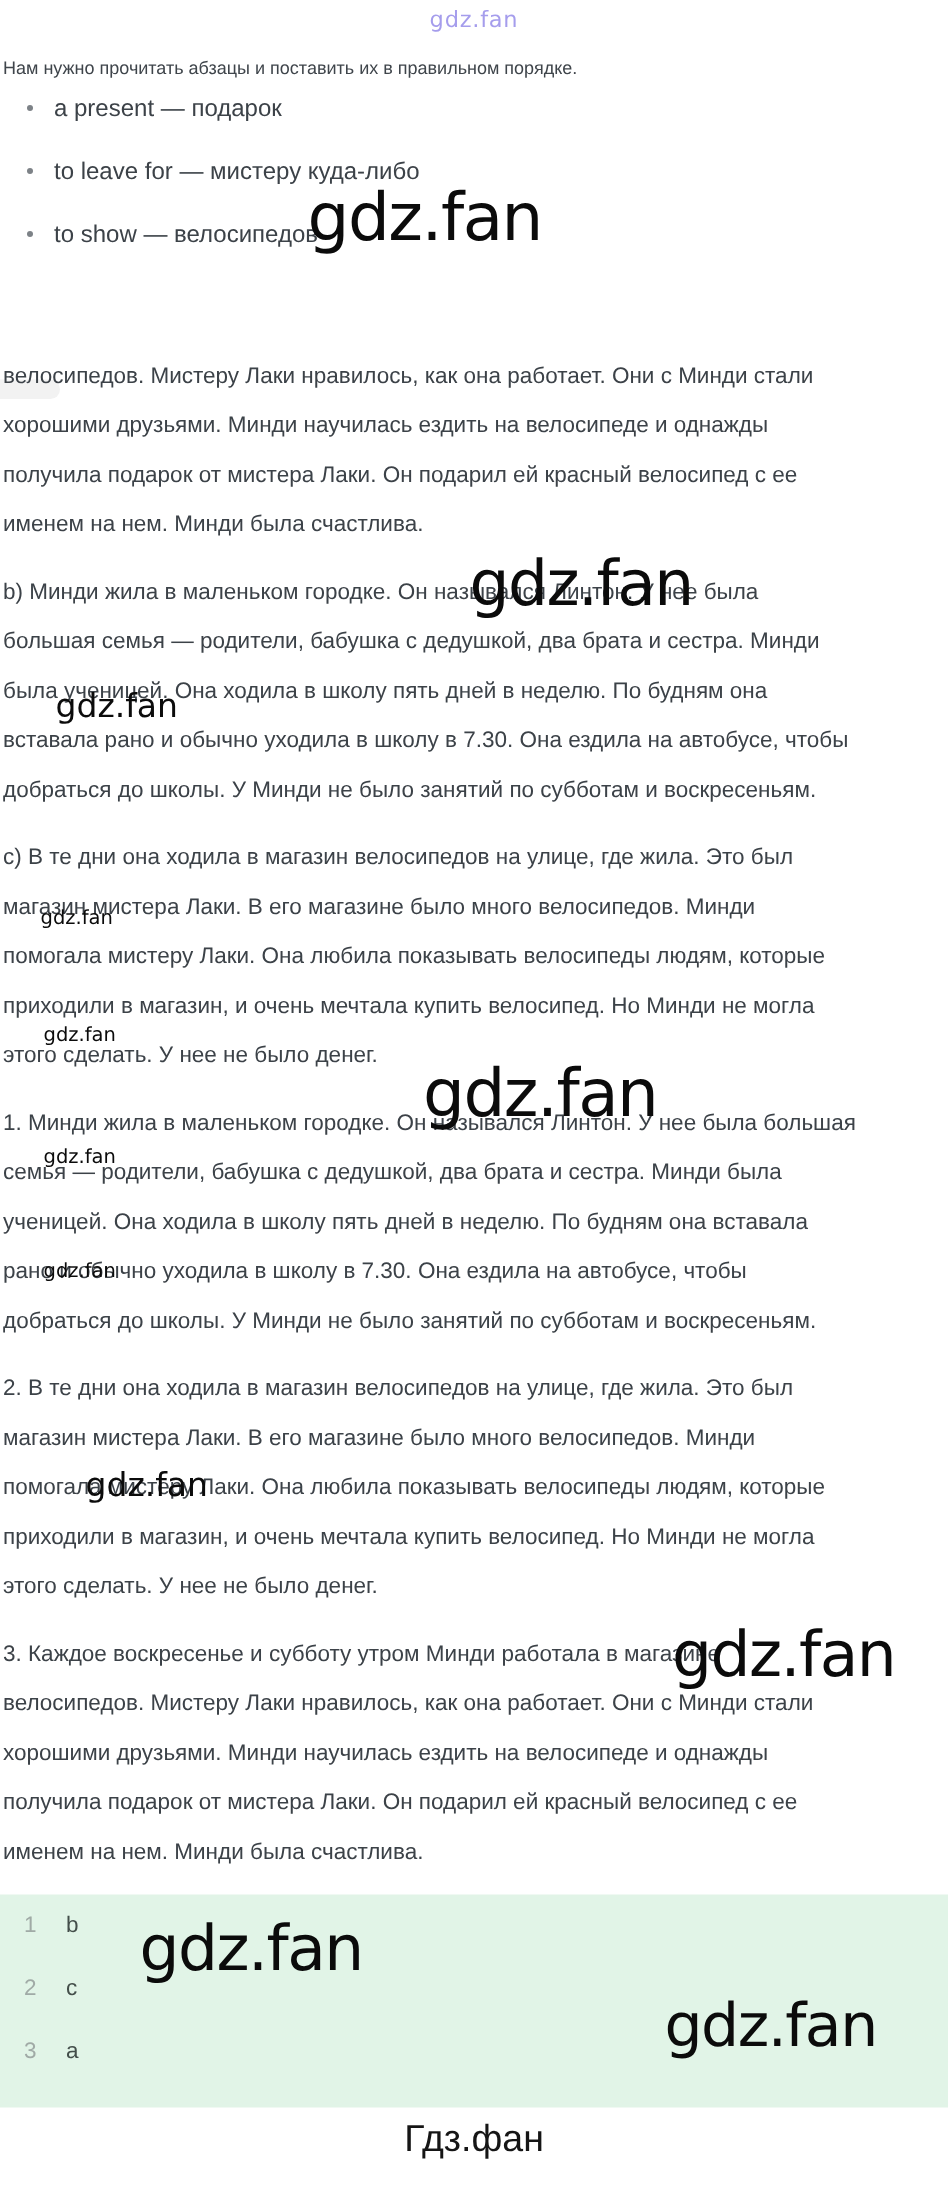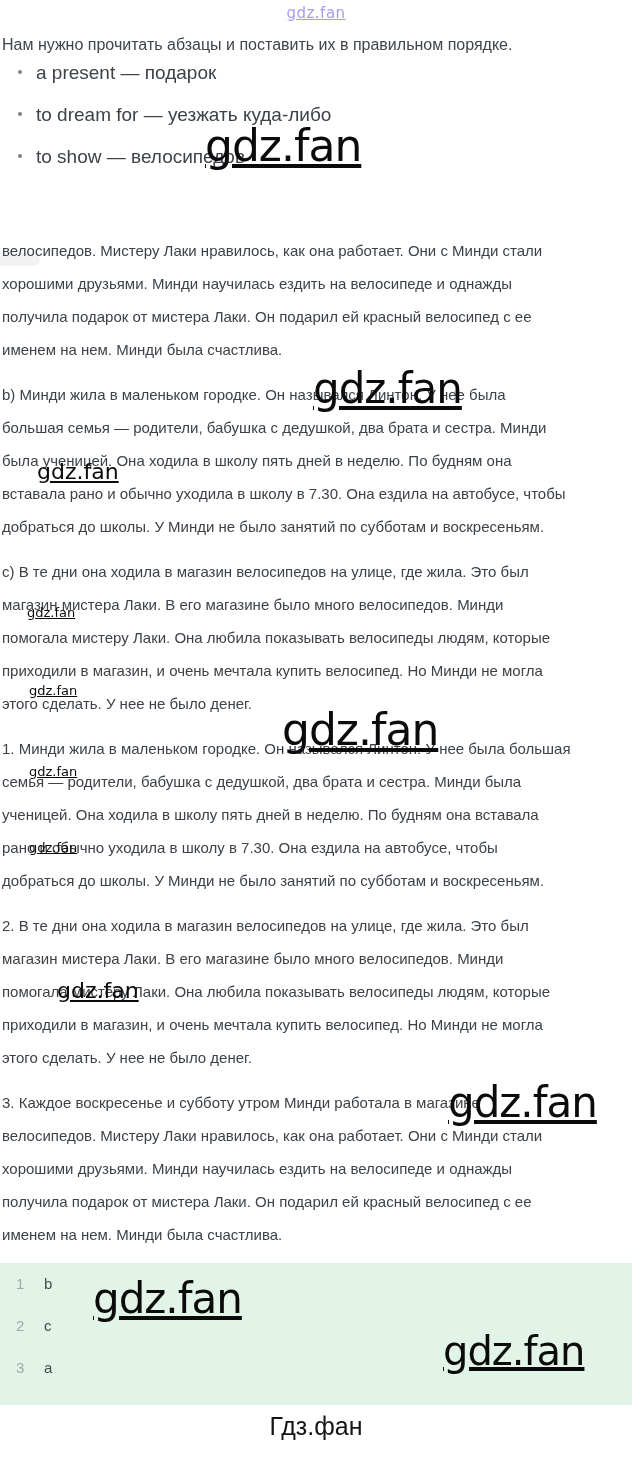--- a/index.html
+++ b/index.html
@@ -1,35 +1,35 @@
 <!DOCTYPE html>
 <html><head>
 <meta charset="utf-8">
 <style>
   html,body { margin:0; padding:0; background:#ffffff; }
   .page {
     position:relative; width:632px; height:1457px; background:#ffffff;
     font-family:"Liberation Sans", sans-serif; color:#3c4248; overflow:hidden;
   }
   .content { position:absolute; left:0; top:34px; width:632px; }
-  .intro { font-size:16px; line-height:22px; margin:0 0 6px 2px; color:#3f454b; }
+  .intro { font-size:12px; line-height:22px; margin:0 0 6px 2px; color:#3f454b; }
   .vocab { list-style:none; margin:0; padding:0 0 0 18px; }
-  .vocab li { position:relative; padding-left:18px; font-size:19px; line-height:21px; margin-bottom:21px; }
+  .vocab li { position:relative; padding-left:18px; font-size:16px; line-height:21px; margin-bottom:21px; }
   .vocab li .bullet {
     position:absolute; left:0; top:8px; width:4px; height:4px; border-radius:50%; background:#7d8287;
   }
   .para {
     white-space:pre-line; font-size:15px; line-height:33px; margin:0 0 12px 2px; color:#3c4248;
   }
   .para-first { margin-top:67px; }
   .artifact {
     position:absolute; left:-6px; top:253px; width:46px; height:13px;
     border-radius:7px; background:#f2f2f2;
   }
-  .wm { position:absolute; color:#0b0b0b; font-family:"DejaVu Sans", sans-serif; white-space:nowrap; line-height:1;text-decoration:underline; }
+  .wm { position:absolute; color:#0b0b0b; font-family:"DejaVu Sans", sans-serif; white-space:nowrap; line-height:1; }
   .wm-top { color:#8f85e8; opacity:.8; font-size:15px; left:50%; top:6px; transform:translateX(-50%); letter-spacing:.5px; }
   .wm-lg { font-size:44px; letter-spacing:-1px; }
   .wm-md { font-size:22px; }
   .wm-sm { font-size:13px; }
   .answer-box {
     background:#e1f4e7; width:632px; box-sizing:border-box;
     padding:12px 0 4px 16px; margin-top:0;
   }
   .answer-row { height:42px; display:flex; align-items:flex-start; font-size:15px; }
   .answer-num { color:#a0aaa6; width:14px; }
@@ -46,21 +46,21 @@
 
   <span class="wm wm-top">gdz.fan</span>
 
   <div class="artifact"></div>
 
   <div class="content">
     <p class="intro">Нам нужно прочитать абзацы и поставить их в правильном порядке.</p>
 
     <ul class="vocab">
       <li><span class="bullet"></span><span>a present — подарок</span></li>
-      <li><span class="bullet"></span><span>to dream for — уезжать куда-либо</span></li>
+      <li><span class="bullet"></span><span>to leave for — мистеру куда-либо</span></li>
       <li><span class="bullet"></span><span>to show — велосипедов</span></li>
     </ul>
 
     <p class="para para-first">велосипедов. Мистеру Лаки нравилось, как она работает. Они с Минди стали
 хорошими друзьями. Минди научилась ездить на велосипеде и однажды
 получила подарок от мистера Лаки. Он подарил ей красный велосипед с ее
 именем на нем. Минди была счастлива.</p>
     <p class="para">b) Минди жила в маленьком городке. Он назывался Линтон. У нее была
 большая семья — родители, бабушка с дедушкой, два брата и сестра. Минди
 была ученицей. Она ходила в школу пять дней в неделю. По будням она

